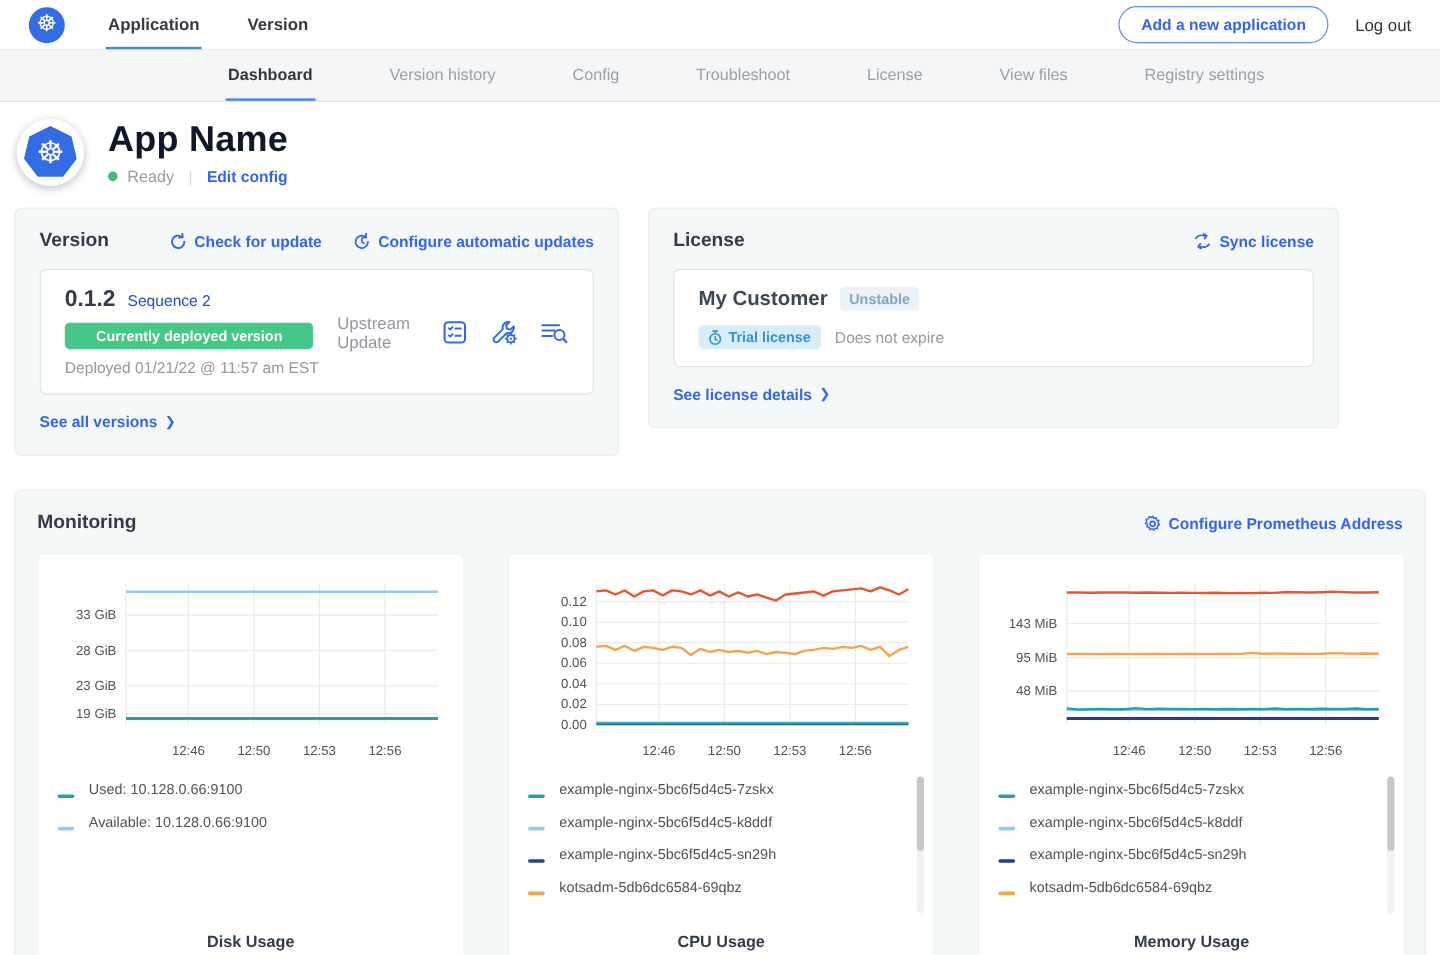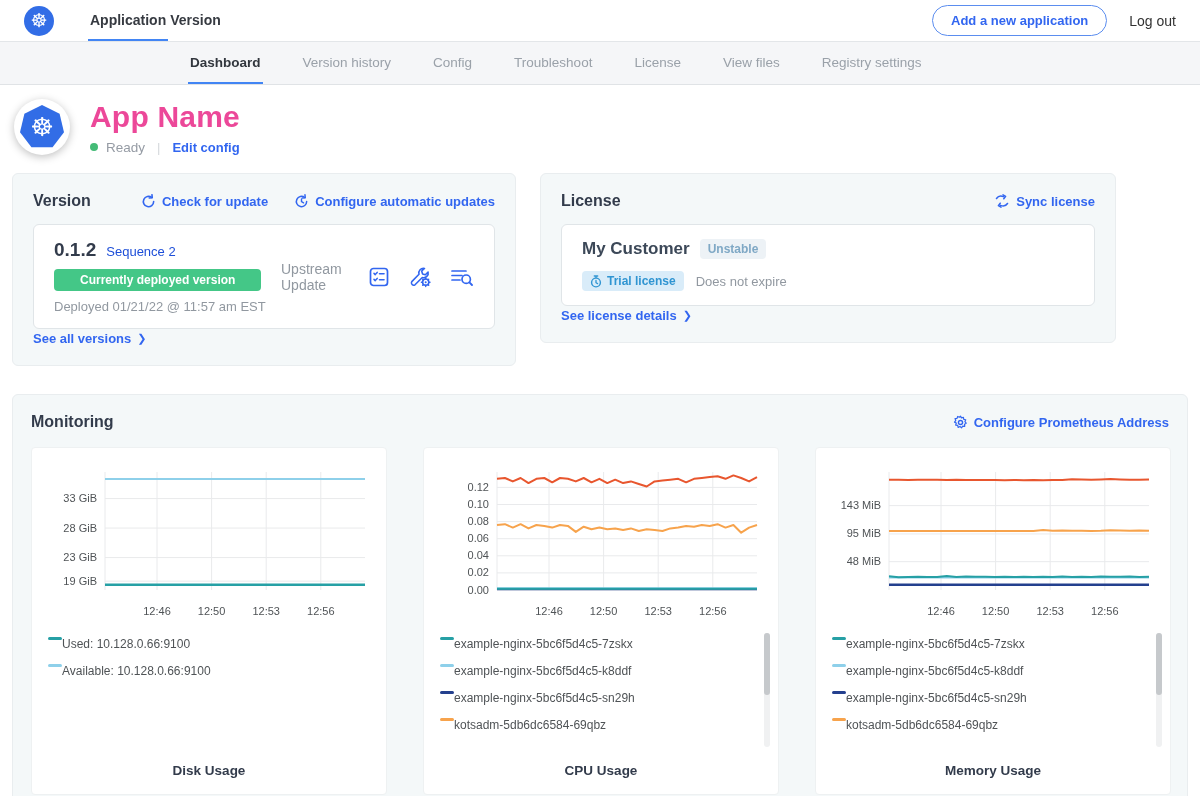--- a/index.html
+++ b/index.html
@@ -1,37 +1,37 @@
 <!DOCTYPE html>
 <html><head>
 <meta charset="utf-8">
 <style>
   * { margin:0; padding:0; box-sizing:border-box; }
   html,body { background:#fff; width:1200px; font-family:"Liberation Sans","DejaVu Sans",sans-serif; color:#323b4b; }
 
   
   .topnav { height:42px; display:flex; align-items:stretch; border-bottom:1px solid #e3e6e9; padding:0 24px; background:#fff; }
   .logo-circle { width:30px; height:30px; border-radius:50%; background:#326de6; color:#fff; display:flex; align-items:center; justify-content:center; font-size:19px; align-self:center; margin-right:34px; }
-  .topnav-tabs { display:flex; align-items:stretch; }
+  .topnav-tabs { display:flex; align-items:stretch; gap:36px; }
   .topnav-tab { display:flex; align-items:center; font-size:14px; font-weight:700; color:#363a41; cursor:pointer; border-bottom:2px solid transparent; padding:0 2px; }
   .topnav-tab.active { border-bottom-color:#4285f4; }
   .topnav-right { margin-left:auto; display:flex; align-items:center; gap:22px; }
   .add-app-btn { background:#fff; border:1px solid #5b8def; color:#3266f0; font-weight:700; font-size:13px; padding:7px 18px; border-radius:17px; cursor:pointer; font-family:inherit; }
   .logout { font-size:14px; color:#323232; cursor:pointer; }
 
   
-  .subnav { height:43px; background:#f5f6f8; border-bottom:1px solid #e0e3e6; display:flex; align-items:stretch; gap:38px; padding-left:188px; }
+  .subnav { height:43px; background:#f5f6f8; border-bottom:1px solid #e0e3e6; display:flex; align-items:stretch; gap:60px; padding-left:188px; }
   .subtab { display:flex; align-items:center; font-size:13.5px; color:#9aa1a9; cursor:pointer; border-bottom:2px solid transparent; padding:0 2px; }
   .subtab.active { color:#32373e; font-weight:700; border-bottom-color:#4285f4; }
 
   
   .app-header { display:flex; align-items:center; padding:14px 24px 10px 14px; gap:20px; }
   .app-logo { width:56px; height:56px; border-radius:50%; background:#fff; box-shadow:0 2px 8px rgba(0,0,0,.25); display:flex; align-items:center; justify-content:center; }
   .app-logo .hept { width:44px; height:44px; background:#326de6; clip-path:polygon(50% 0%, 90% 20%, 100% 62%, 74% 96%, 26% 96%, 0% 62%, 10% 20%); display:flex; align-items:center; justify-content:center; color:#fff; font-size:26px; }
-  .app-title { font-size:30px; font-weight:700; color:#ec4899; letter-spacing:.2px; }
+  .app-title { font-size:30px; font-weight:700; color:#0f172a; letter-spacing:.2px; }
   .app-status-row { display:flex; align-items:center; gap:8px; margin-top:6px; }
   .ready-dot { width:8px; height:8px; border-radius:50%; background:#44bb77; }
   .ready-label { font-size:13.5px; color:#959ba4; }
   .status-divider { color:#d4d8db; font-size:13px; padding:0 4px; }
   .link { color:#3266f0; font-weight:700; font-size:13px; cursor:pointer; text-decoration:none; display:inline-flex; align-items:center; gap:6px; }
 
   
   .cards-row { display:flex; gap:24px; padding:8px 12px 0 12px; align-items:flex-start; }
   .card { background:#f4f8f9; border:1px solid #e9edef; border-radius:6px; padding:18px 20px; }
   .card-version { width:504px; }
@@ -42,38 +42,38 @@
   .inner-panel { background:#fff; border:1px solid #e0e5e8; border-radius:6px; margin-top:14px; padding:14px 20px; display:flex; align-items:center; }
   .ver-left { min-width:215px; }
   .ver-row1 { display:flex; align-items:baseline; gap:10px; }
   .ver-number { font-size:19px; font-weight:700; color:#323b4b; }
   .ver-seq { font-size:13px; color:#1d4ed8; }
   .deployed-badge { display:inline-block; margin-top:8px; background:#44c787; color:#fff; font-size:12px; font-weight:700; padding:4px 26px; border-radius:4px; }
   .deployed-at { margin-top:8px; font-size:13px; color:#9198a0; }
   .ver-mid { flex:1; font-size:14px; color:#9198a0; padding-left:12px; }
   .ver-icons { display:flex; gap:18px; align-items:center; }
   .icon-btn { cursor:pointer; display:flex; }
-  .card-footer-link { }
+  .card-footer-link { margin-top:14px; }
   .chev { font-size:11px; }
 
   .lic-row1 { display:flex; align-items:center; gap:10px; }
   .customer-name { font-size:17px; font-weight:700; color:#3c4858; }
   .badge-channel { background:#edf2f6; color:#7fa8c5; font-size:12px; font-weight:700; padding:3px 8px; border-radius:4px; }
   .lic-row2 { display:flex; align-items:center; gap:12px; margin-top:12px; }
   .badge-trial { background:#d9ecf9; color:#3095d2; font-size:12px; font-weight:700; padding:3px 8px; border-radius:4px; display:inline-flex; align-items:center; gap:5px; }
   .expiry { font-size:13px; color:#9198a0; }
   .inner-panel.license-panel { display:block; }
 
   
   .monitoring-card { margin:28px 12px 18px 12px; background:#f4f8f9; border:1px solid #e9edef; border-radius:6px; padding:18px; }
   .charts-row { display:flex; gap:36px; margin-top:16px; }
   .chart-card { width:356px; background:#fff; border-radius:4px; border:1px solid #eef1f2; padding:14px 16px 16px 16px; display:flex; flex-direction:column; }
   .chart-svg { width:324px; height:161px; display:block; }
   .legend { position:relative; height:122px; margin-top:10px; padding-top:4px; }
-  .legend-item { display:flex; align-items:flex-start; margin-bottom:13px; }
+  .legend-item { display:flex; align-items:flex-end; gap:12px; margin-bottom:13px; }
   .legend-dash { width:14px; height:3px; border-radius:2px; flex:0 0 auto; }
   .legend-label { font-size:12px; color:#4f5356; }
   .legend-scrollbar { position:absolute; right:-8px; top:0; width:6px; height:114px; background:#f0f1f2; border-radius:3px; }
   .legend-thumb { width:6px; height:62px; background:#c6c9cc; border-radius:3px; }
   .chart-title { margin-top:auto; text-align:center; font-size:13.5px; font-weight:700; color:#323b4b; padding-top:8px; }
 
   svg.ic { display:block; }
 </style>
 </head>
 <body>

